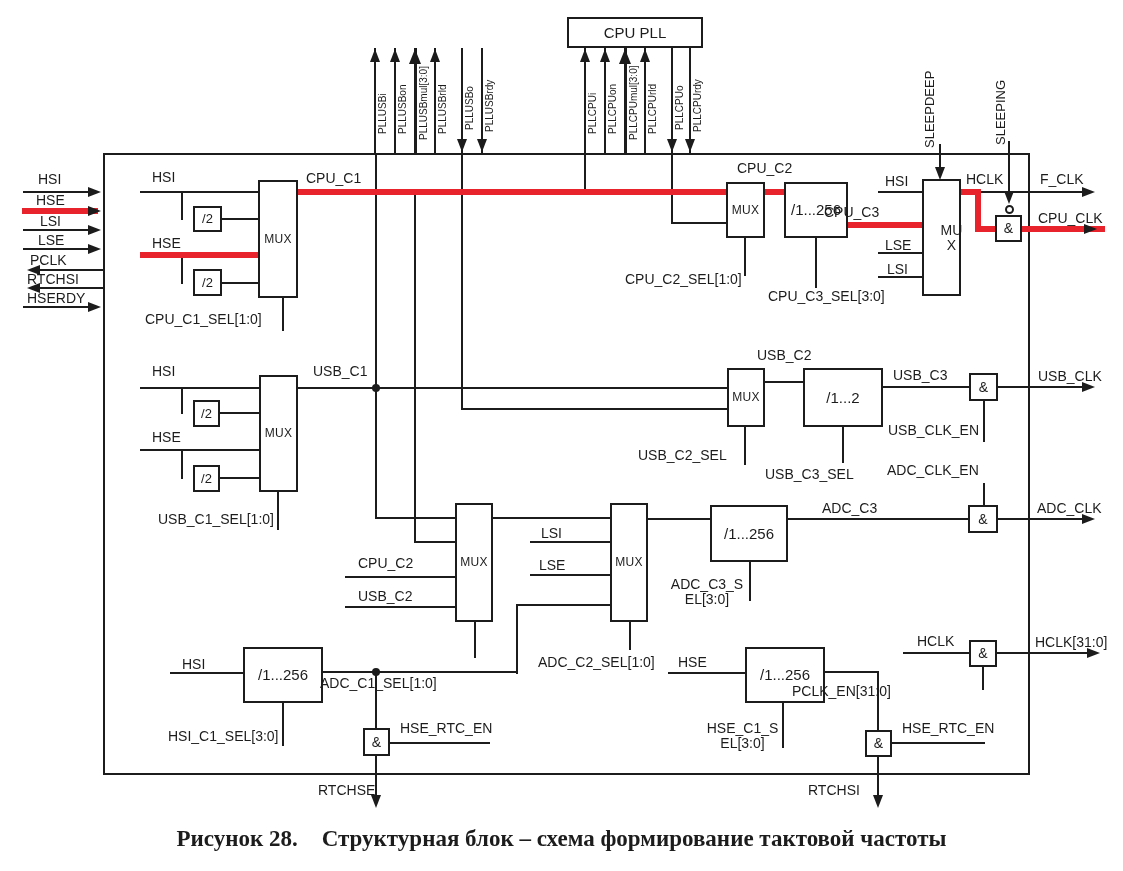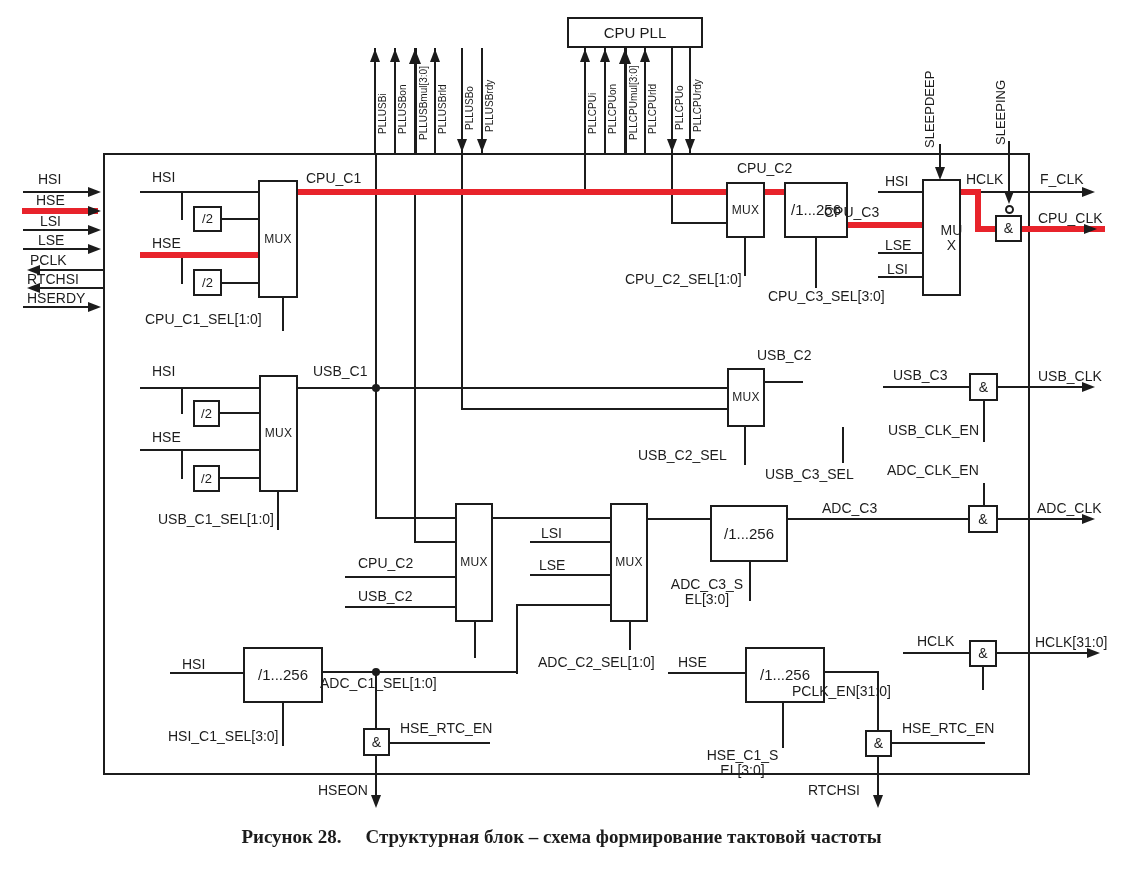--- a/index.html
+++ b/index.html
@@ -24,21 +24,21 @@
   .slp{font-size:13px;}
   .ar{position:absolute;width:0;height:0;z-index:6;}
   .ar-r{border-top:5px solid transparent;border-bottom:5px solid transparent;border-left:13px solid #1c1c1c;}
   .ar-l{border-top:5px solid transparent;border-bottom:5px solid transparent;border-right:13px solid #1c1c1c;}
   .ar-u{border-left:5px solid transparent;border-right:5px solid transparent;border-bottom:13px solid #1c1c1c;}
   .ar-u.big{border-left:6px solid transparent;border-right:6px solid transparent;border-bottom:15px solid #1c1c1c;}
   .ar-d{border-left:5px solid transparent;border-right:5px solid transparent;border-top:13px solid #1c1c1c;}
   .dot{position:absolute;width:8px;height:8px;border-radius:50%;background:#1c1c1c;z-index:5;}
   .bub{position:absolute;width:9px;height:9px;border-radius:50%;border:2px solid #1c1c1c;background:#fff;box-sizing:border-box;z-index:6;}
   .caption{position:absolute;left:0;top:826px;width:1123px;text-align:center;
-           font-family:"Liberation Serif",serif;font-weight:bold;font-size:19px;z-index:7;}
+           font-family:"Liberation Serif",serif;font-weight:bold;font-size:23px;z-index:7;}
   .caption .gap{display:inline-block;width:24px;}
 </style>
 </head>
 <body>
 
 <div class="stage">
 
   <div class="frame" style="left:103px;top:153px;width:927px;height:622px"></div>
 
   <div class="lbl" style="left:38px;top:172px">HSI</div>
@@ -193,20 +193,21 @@
   <div class="lbl" style="left:158px;top:512px">USB_C1_SEL[1:0]</div>
   <div class="lbl" style="left:313px;top:364px">USB_C1</div>
   <div class="ln" style="left:298px;top:387px;width:429px;height:2px"></div>
   <div class="dot" style="left:372px;top:384px"></div>
 
   <div class="lbl" style="left:757px;top:348px">USB_C2</div>
   <div class="box bx-m" style="left:727px;top:368px;width:38px;height:59px">MUX</div>
   <div class="ln" style="left:744px;top:427px;width:2px;height:38px"></div>
   <div class="lbl" style="left:638px;top:448px">USB_C2_SEL</div>
   <div class="ln" style="left:765px;top:381px;width:38px;height:2px"></div>
+  <div class="box bx-d" style="left:803px;top:368px;width:80px;height:59px">/1...2</div>
   <div class="ln" style="left:842px;top:427px;width:2px;height:36px"></div>
   <div class="lbl" style="left:765px;top:467px">USB_C3_SEL</div>
   <div class="lbl" style="left:893px;top:368px">USB_C3</div>
   <div class="ln" style="left:883px;top:386px;width:86px;height:2px"></div>
   <div class="box bx-a" style="left:969px;top:373px;width:29px;height:28px">&amp;</div>
   <div class="ln" style="left:983px;top:401px;width:2px;height:41px"></div>
   <div class="lbl" style="left:888px;top:423px">USB_CLK_EN</div>
   <div class="ln" style="left:998px;top:386px;width:92px;height:2px"></div>
   <div class="ar ar-r" style="left:1082px;top:382px"></div>
   <div class="lbl" style="left:1038px;top:369px">USB_CLK</div>
@@ -250,27 +251,27 @@
   <div class="ln" style="left:282px;top:702px;width:2px;height:44px"></div>
   <div class="lbl" style="left:168px;top:729px">HSI_C1_SEL[3:0]</div>
   <div class="ln" style="left:323px;top:671px;width:195px;height:2px"></div>
   <div class="dot" style="left:372px;top:668px"></div>
   <div class="ln" style="left:375px;top:672px;width:2px;height:56px"></div>
   <div class="box bx-a" style="left:363px;top:728px;width:27px;height:28px">&amp;</div>
   <div class="ln" style="left:390px;top:742px;width:100px;height:2px"></div>
   <div class="lbl" style="left:400px;top:721px">HSE_RTC_EN</div>
   <div class="ln" style="left:375px;top:756px;width:2px;height:42px"></div>
   <div class="ar ar-d" style="left:371px;top:795px"></div>
-  <div class="lbl" style="left:318px;top:783px">HSEON</div>
+  <div class="lbl" style="left:318px;top:783px">RTCHSE</div>
 
   <div class="lbl" style="left:678px;top:655px">HSE</div>
   <div class="ln" style="left:668px;top:672px;width:77px;height:2px"></div>
   <div class="box bx-d" style="left:745px;top:647px;width:80px;height:56px">/1...256</div>
   <div class="ln" style="left:782px;top:702px;width:2px;height:46px"></div>
-  <div class="lbl2" style="left:700px;top:748px;width:85px">
+  <div class="lbl2" style="left:700px;top:721px;width:85px">
     <span style="display:block">HSE_C1_S</span>
     <span style="display:block">EL[3:0]</span>
   </div>
   <div class="ln" style="left:825px;top:671px;width:54px;height:2px"></div>
   <div class="ln" style="left:877px;top:671px;width:2px;height:59px"></div>
   <div class="box bx-a" style="left:865px;top:730px;width:27px;height:27px">&amp;</div>
   <div class="ln" style="left:892px;top:742px;width:93px;height:2px"></div>
   <div class="lbl" style="left:902px;top:721px">HSE_RTC_EN</div>
   <div class="ln" style="left:877px;top:757px;width:2px;height:41px"></div>
   <div class="ar ar-d" style="left:873px;top:795px"></div>

